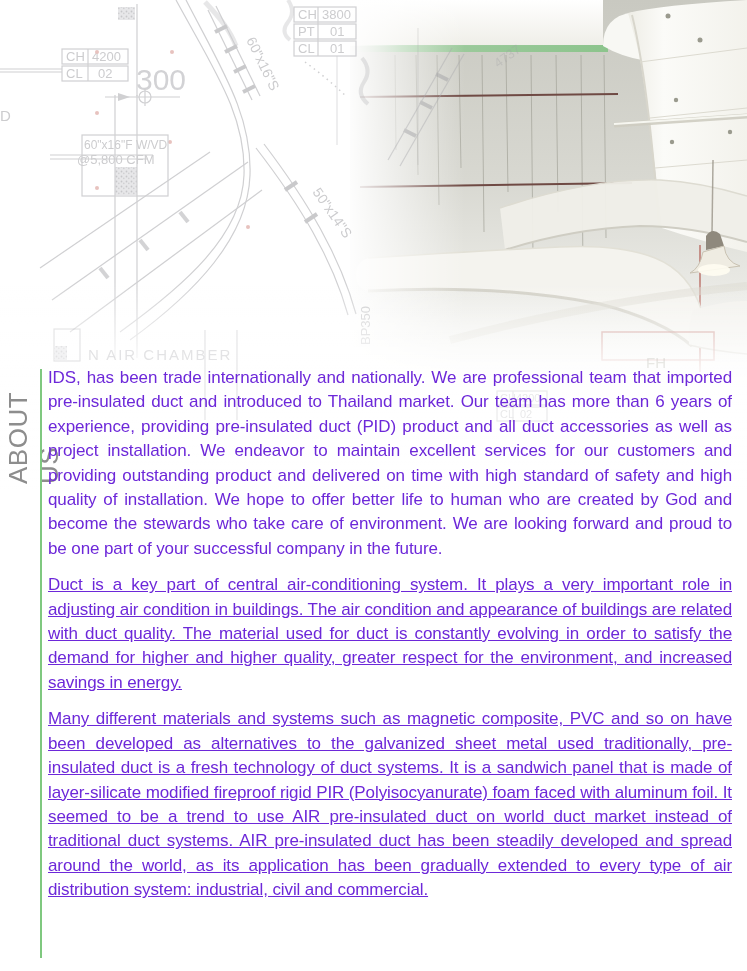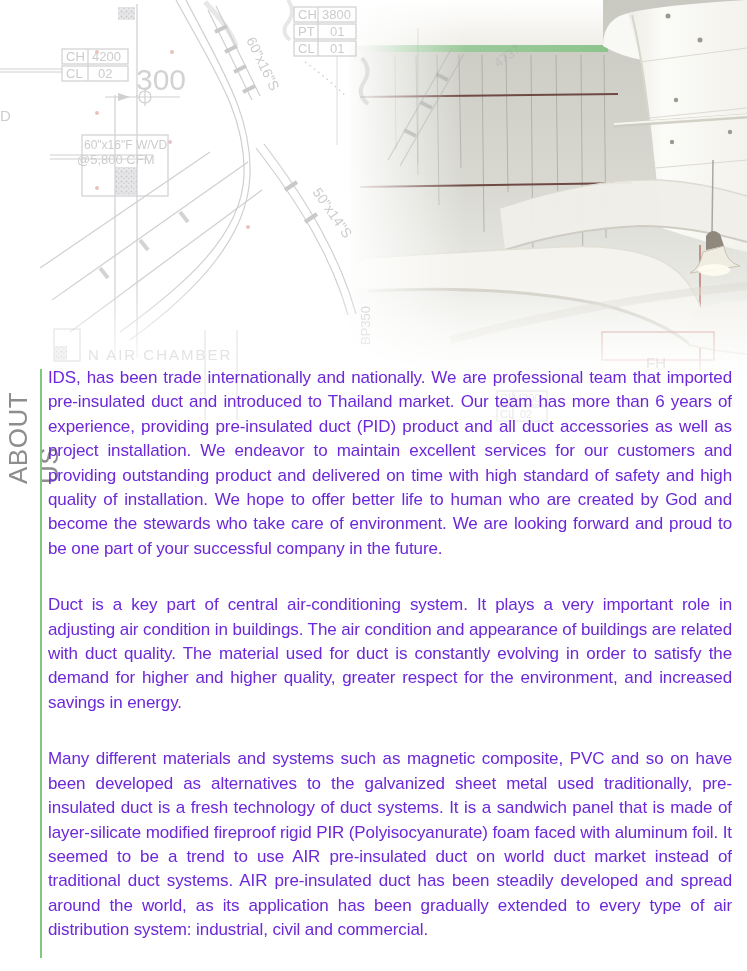--- a/index.html
+++ b/index.html
@@ -19,21 +19,21 @@
   .green-rule{
     position:absolute;left:40px;top:369px;width:2px;height:589px;
     background:#7fc87f;z-index:2;
   }
   .content{
     position:absolute;left:48px;top:352px;width:684px;z-index:2;
     color:#6d28d9;font-size:17px;line-height:24.4px;text-align:justify;
     letter-spacing:-0.1px;
   }
   .content p{margin:0;}
-  .content p + p{margin-top:32px;}
+  .content p + p{margin-top:12px;text-decoration:underline;}
   .content p:first-child{margin-top:14px;}
 </style>
 </head>
 <body>
 
 <div class="page">
 
   <div class="banner">
     <svg width="747" height="490" viewBox="0 0 747 490" xmlns="http://www.w3.org/2000/svg">
       <defs>

